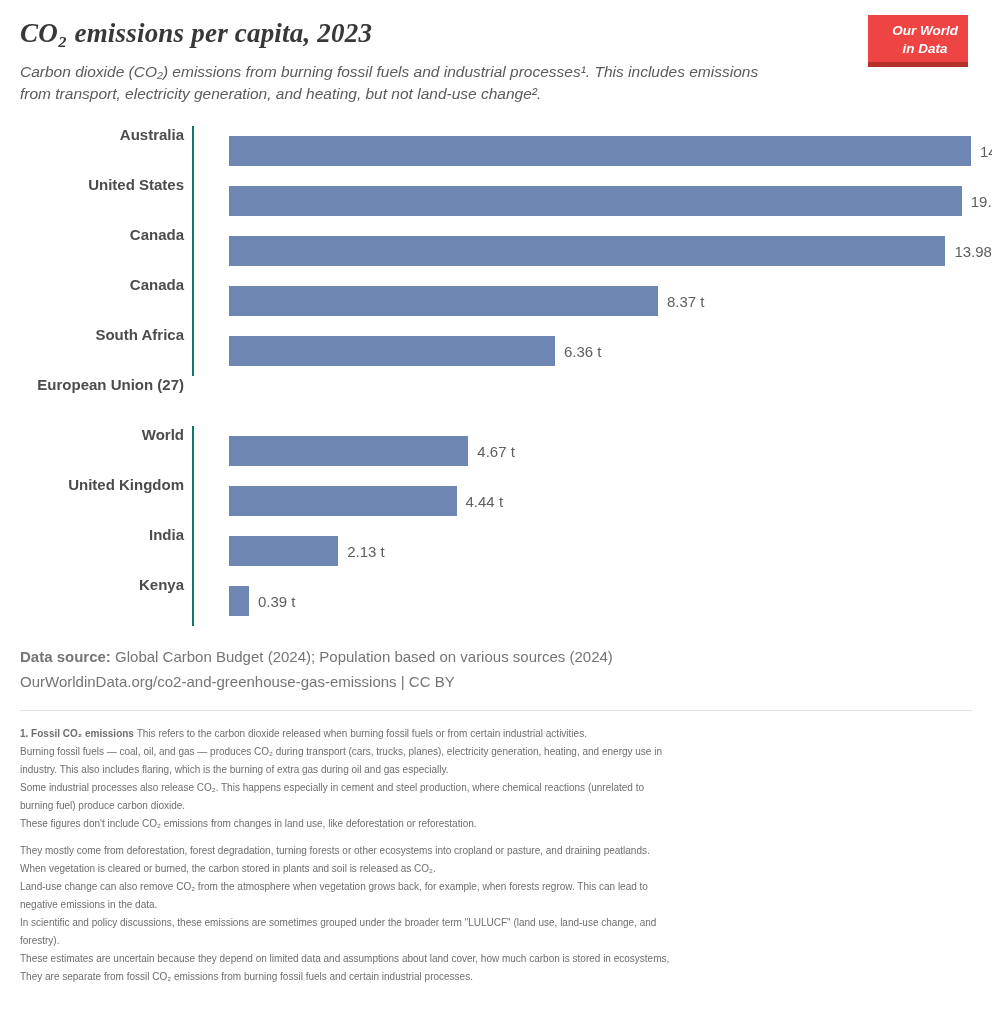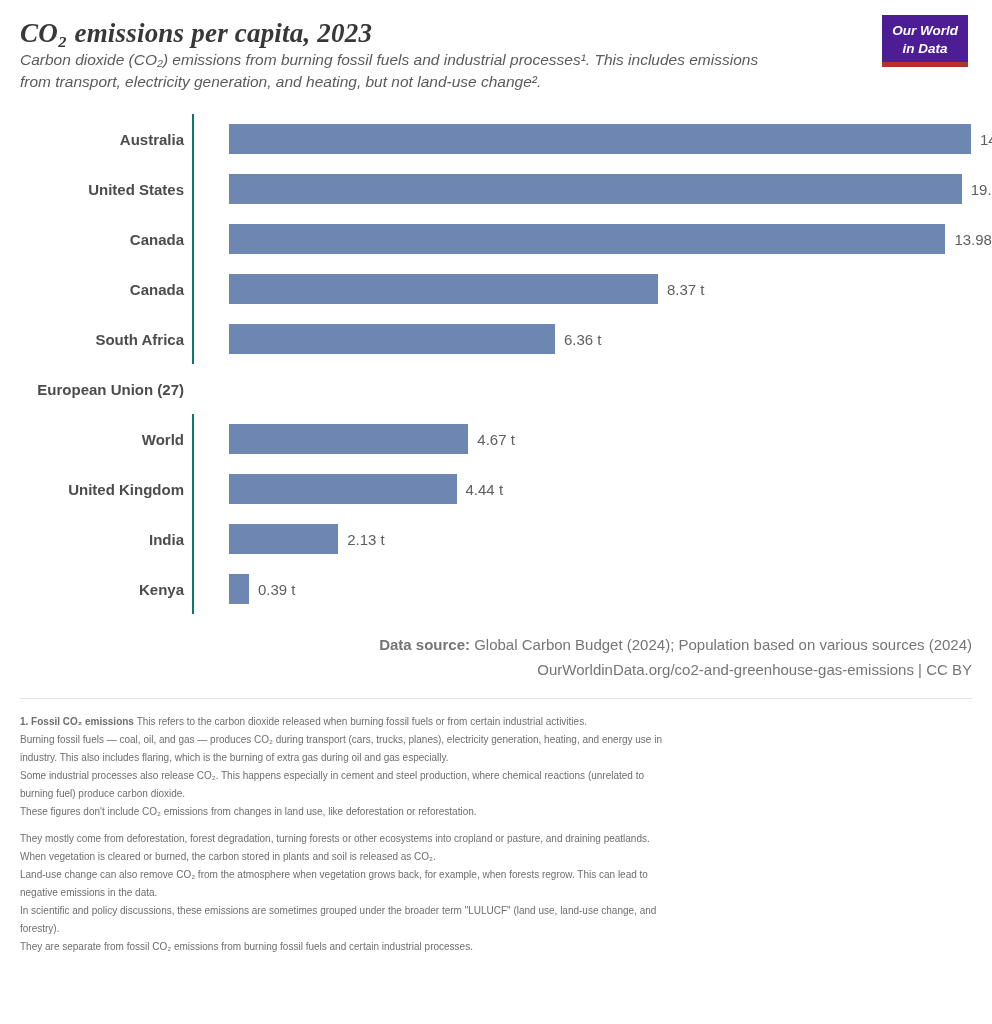--- a/index.html
+++ b/index.html
@@ -11,49 +11,49 @@
   .page { padding:0 20px; }
 
   
   .header { position:relative; padding-top:18px;font-style:italic; }
   .title {
     font-family:"Liberation Serif", serif;
     font-size:27px; font-weight:700; color:#383838;
     margin:0; letter-spacing:0.2px;
   }
   .subtitle {
-    font-size:15.5px; color:#5b5b5b; line-height:1.42;
+    margin-top:12px; font-size:15.5px; color:#5b5b5b; line-height:1.42;
   }
   .subtitle span { display:block; }
 
   .logo {
     position:absolute; top:15px; right:4px;
-    background:#4c1d95; color:#ffffff;
+    background:#ef4444; color:#ffffff;
     border-bottom:5px solid #b5322b;
     text-align:center; font-weight:700; font-size:13.5px; line-height:1.3;
-    padding:7px 10px 5px 10px;
+    padding:7px 10px 5px 24px;
   }
 
   
   .chart { margin-top:21px; }
-  .row { display:flex; height:50px; align-items:center; }
+  .row { display:flex; height:50px; align-items:flex-start; }
   .country-label {
     flex:none; width:164px; padding-right:8px; text-align:right;
     font-size:15px; font-weight:700; color:#4c4c4c;
     white-space:nowrap;
   }
   .bar-area {
     flex:1; height:100%; border-left:2px solid #0f766e;
     display:flex; align-items:center; min-width:0;padding-left:35px;
   }
   .bar { flex:none; height:30px; background:#6e87b2; }
   .value-label { margin-left:9px; font-size:15px; color:#5e5e5e; white-space:nowrap; }
 
   
-  .source { margin-top:18px; font-size:15px; color:#757575; line-height:1.68;text-align:right; }
+  .source { margin-top:18px; font-size:15px; color:#757575; line-height:1.68; }
   .source .bold { font-weight:700; }
   .divider { border:none; border-top:1px solid #e3e3e3; margin:16px 0 14px 0; }
 
   
   .footnotes { font-size:10px; color:#6e6e6e; }
   .footnote { line-height:18px; margin:0 0 9px 0; }
   .fn-line { white-space:normal; }
   .fn-lead { font-weight:700; }
 </style>
 </head>
@@ -158,17 +158,18 @@
         <div class="fn-line">burning fuel) produce carbon dioxide.</div>
         <div class="fn-line">These figures don't include CO₂ emissions from changes in land use, like deforestation or reforestation.</div>
       </div>
       <div class="footnote">
         <div class="fn-line">They mostly come from deforestation, forest degradation, turning forests or other ecosystems into cropland or pasture, and draining peatlands.</div>
         <div class="fn-line">When vegetation is cleared or burned, the carbon stored in plants and soil is released as CO₂.</div>
         <div class="fn-line">Land-use change can also remove CO₂ from the atmosphere when vegetation grows back, for example, when forests regrow. This can lead to</div>
         <div class="fn-line">negative emissions in the data.</div>
         <div class="fn-line">In scientific and policy discussions, these emissions are sometimes grouped under the broader term "LULUCF" (land use, land-use change, and</div>
         <div class="fn-line">forestry).</div>
+        <div class="fn-line">These estimates are uncertain because they depend on limited data and assumptions about land cover, how much carbon is stored in ecosystems,</div>
         <div class="fn-line">They are separate from fossil CO₂ emissions from burning fossil fuels and certain industrial processes.</div>
       </div>
     </div>
 
 </div>
 
 </body></html>

